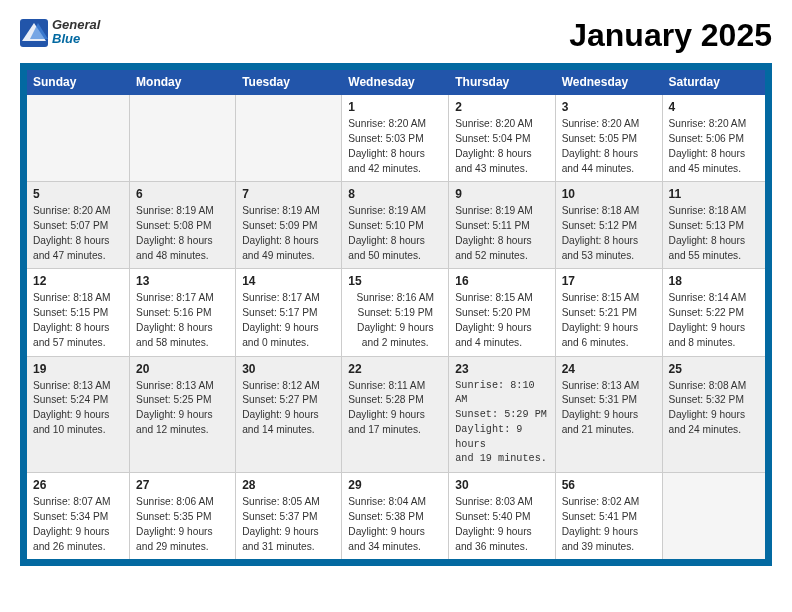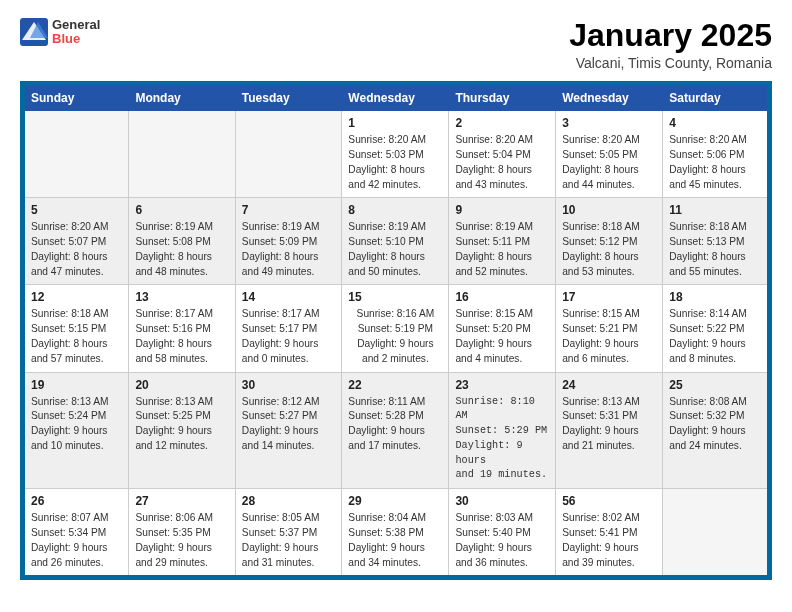--- a/index.html
+++ b/index.html
@@ -17,32 +17,33 @@
       padding: 18px 20px 18px 20px;
     }
     .header {
       display: flex;
       align-items: flex-start;
       justify-content: space-between;
       margin-bottom: 10px;
     }
     .logo {
       display: flex;
-      align-items: center;
+      align-items: flex-end;
       gap: 0;
+      font-style: italic;
     }
     .logo-text {
       display: flex;
       flex-direction: column;
       font-size: 13px;
       font-weight: bold;
       line-height: 1.1;
     }
     .logo-general { color: #333; }
-    .logo-blue { color: #ef4444; }
+    .logo-blue { color: #0369a1; }
     .logo-icon {
       width: 28px;
       height: 28px;
       margin-right: 4px;
     }
     .title-block {
       text-align: right;
     }
     .cal-title {
       font-size: 32px;
@@ -51,21 +52,21 @@
       line-height: 1.1;
     }
     .cal-subtitle {
       font-size: 14px;
       color: #444;
       margin-top: 2px;
     }
     .calendar {
       width: 100%;
       border-collapse: collapse;
-      border: 5px solid #0369a1;
+      border: 7px solid #0369a1;
       margin-top: 10px;
     }
     .calendar th {
       background: #2255aa;
       color: #fff;
       font-size: 12px;
       font-weight: bold;
       text-align: left;
       padding: 5px 6px;
       border: 1px solid #2255aa;
@@ -109,21 +110,20 @@
         <polygon points="14,4 26,22 2,22" fill="#fff" opacity="0.9"></polygon>
         <polygon points="18,4 28,20 10,20" fill="#4488dd" opacity="0.7"></polygon>
       </svg>
       <div class="logo-text">
         <span class="logo-general">General</span>
         <span class="logo-blue">Blue</span>
       </div>
     </div>
     <div class="title-block">
       <div class="cal-title">January 2025</div>
-      <div class="cal-subtitle">Valcani, Timis County, Romania</div>
     </div>
   </div>
 
   <table class="calendar">
     <thead>
       <tr>
       <th>Sunday</th>
           <th>Monday</th>
           <th>Tuesday</th>
           <th>Wednesday</th>

